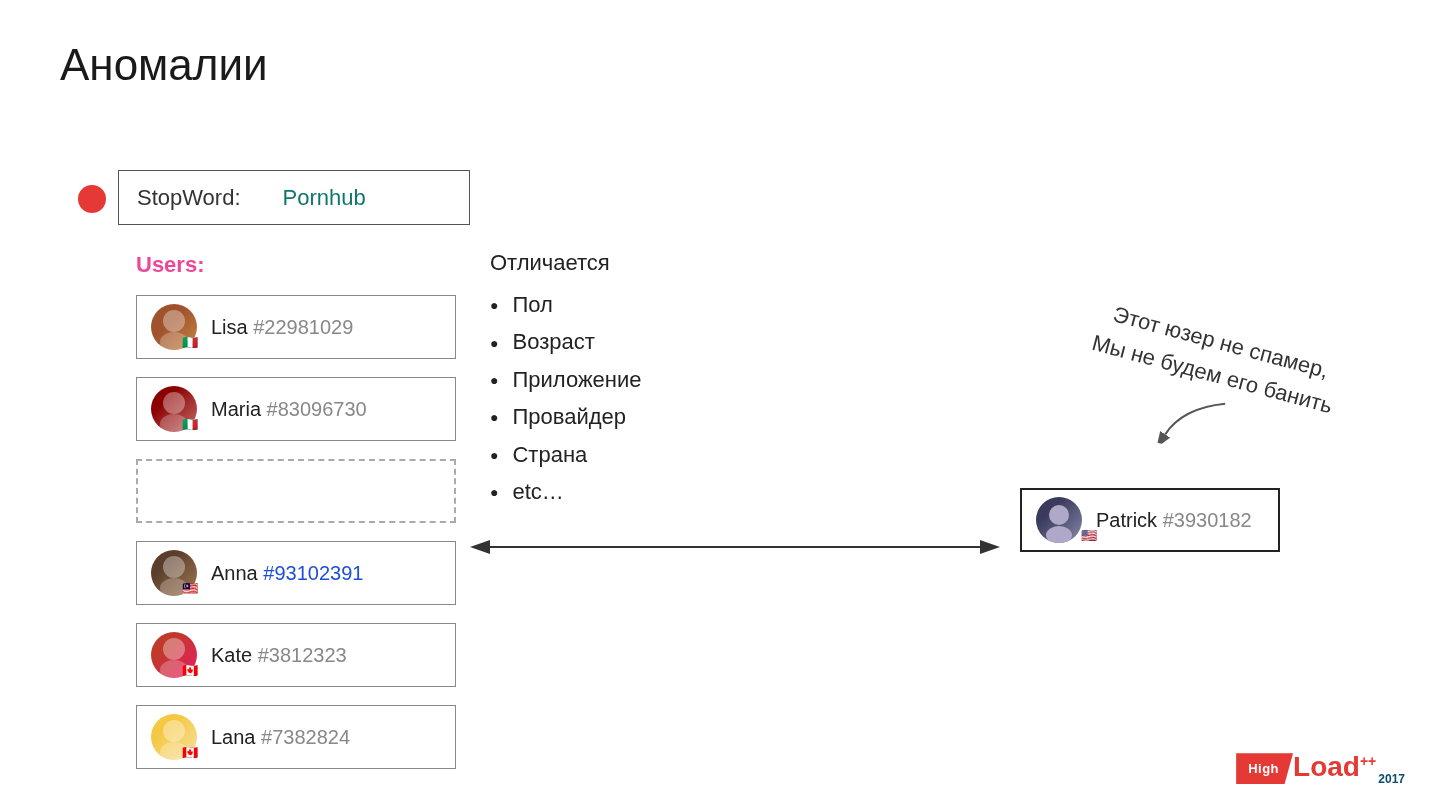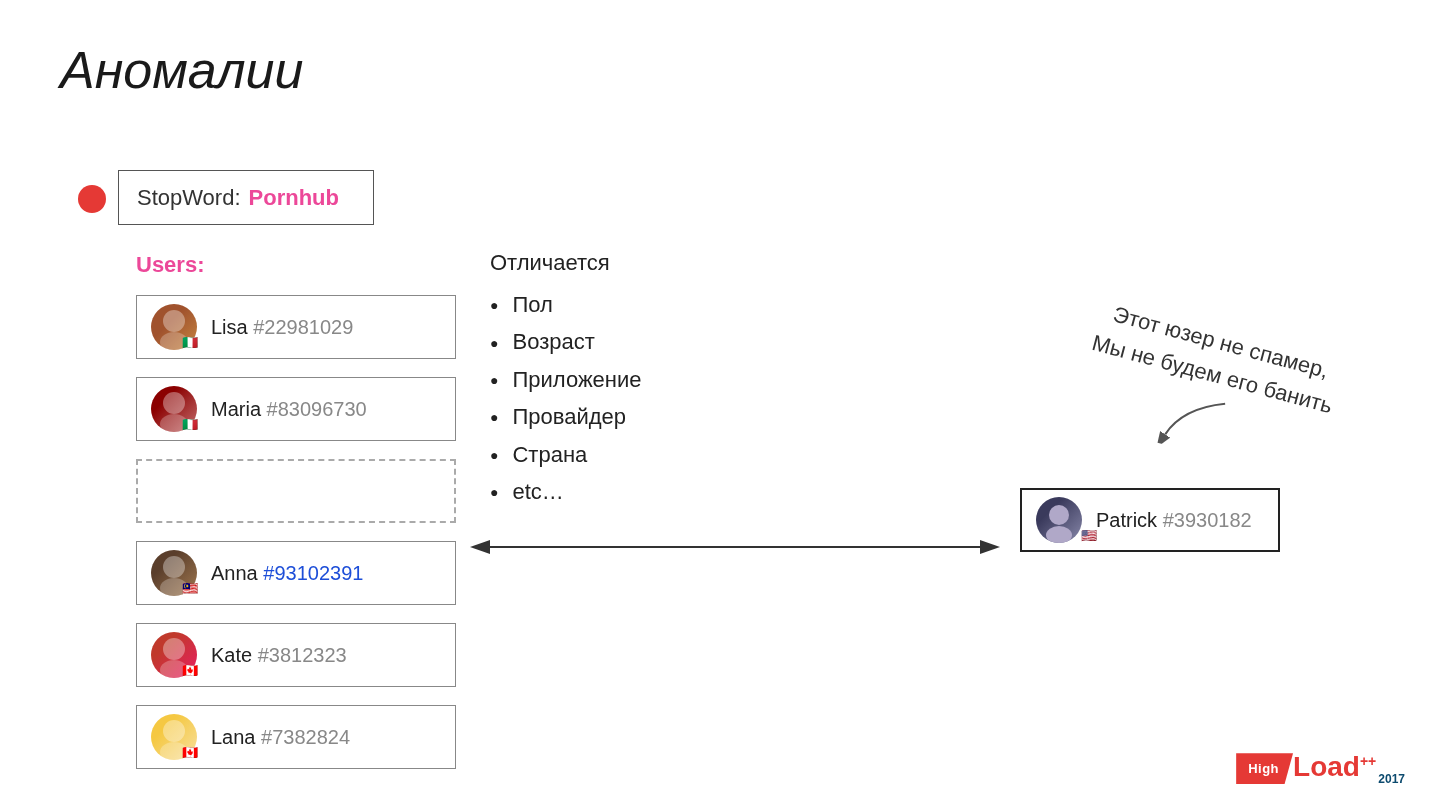--- a/index.html
+++ b/index.html
@@ -10,58 +10,58 @@
       font-family: 'Arial', sans-serif;
       position: relative;
       overflow: hidden;
     }
 
     
     .page-title {
       position: absolute;
       top: 40px;
       left: 60px;
-      font-size: 52px;
+      font-size: 44px;
       font-weight: 400;
       color: #1a1a1a;
-      font-style: italic;
     }
 
     
     .red-bullet {
       position: absolute;
       top: 185px;
       left: 78px;
       width: 28px;
       height: 28px;
       background: #e53935;
       border-radius: 50%;
     }
 
     
     .stopword-box {
       position: absolute;
       top: 170px;
       left: 118px;
-      width: 256px;
+      width: 352px;
       height: 55px;
       border: 1.5px solid #555;
       display: flex;
       align-items: center;
       padding: 0 18px;
       font-size: 22px;
       color: #333;
     }
     .stopword-box .label {
       font-weight: 400;
       margin-right: 8px;
     }
     .stopword-box .value {
-      font-weight: 700;
-      color: #ec4899;
+      font-weight: 400;
+      color: #0f766e;
+      margin-left: 34px;
     }
 
     
     .users-label {
       position: absolute;
       top: 252px;
       left: 136px;
       font-size: 22px;
       font-weight: 700;
       color: #ec4899;

